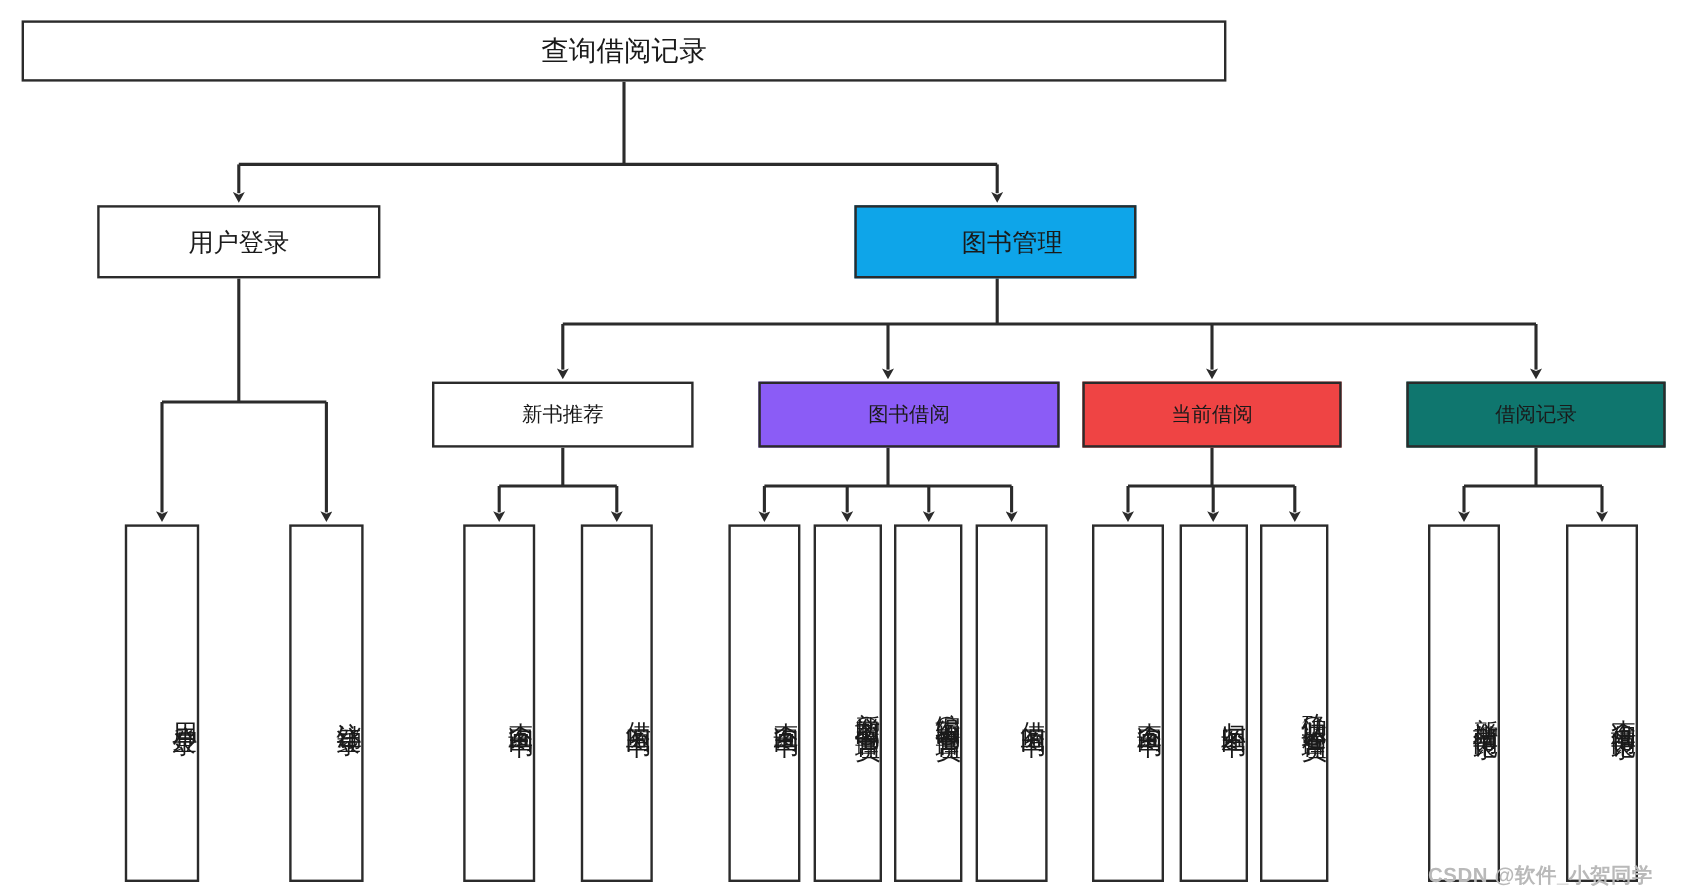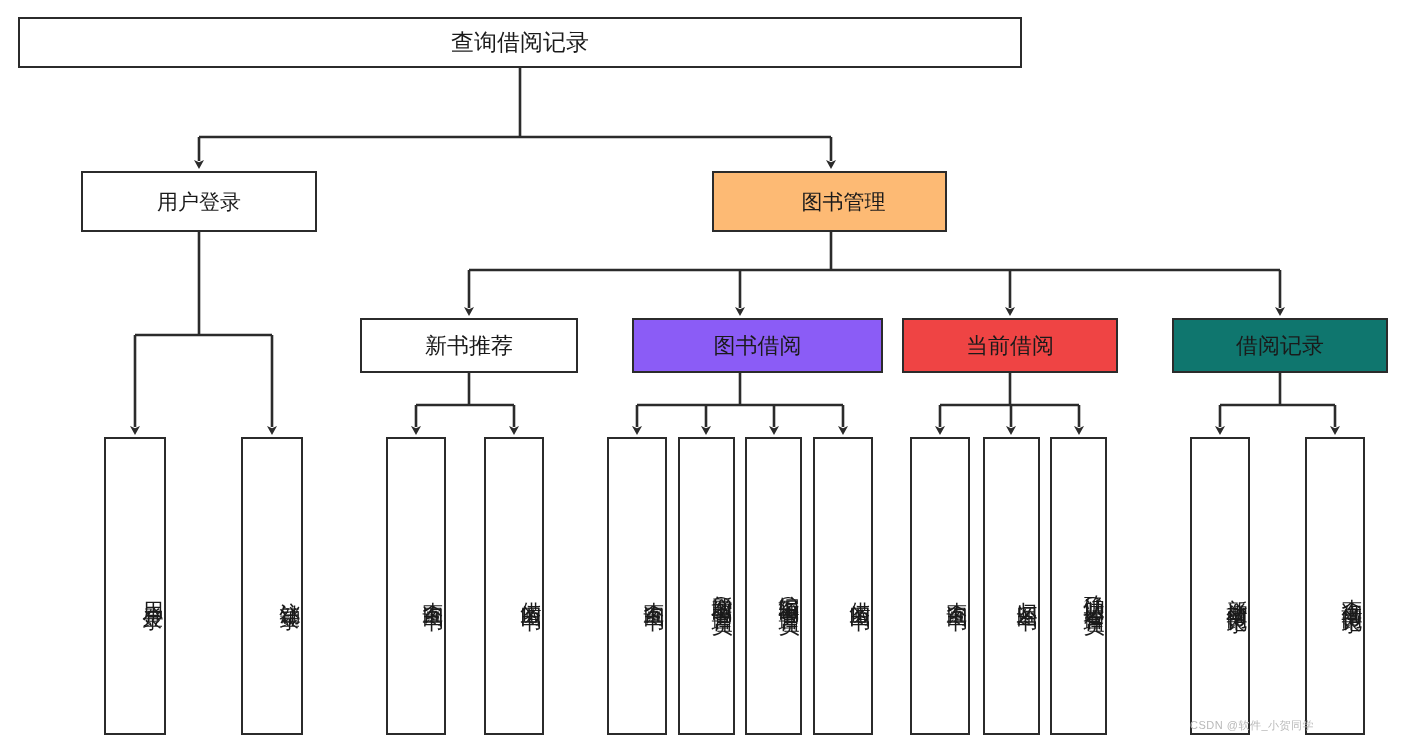--- a/index.html
+++ b/index.html
@@ -35,43 +35,44 @@
     justify-content: center;
     color: #1a1a1a;
   }
   .node.root {
     font-size: 23px;
   }
   .node.lvl2 {
     font-size: 21px;
   }
   .node.lvl3 {
-    font-size: 22px;
+    font-size: 17px;
   }
   .node.leaf {
     writing-mode: vertical-rl;
     text-orientation: upright;
     align-items: flex-start;
     justify-content: center;
     padding-top: 10px;
     font-size: 21px;
     letter-spacing: 3px;
     line-height: 1;
   }
   .node.leaf .label {
     writing-mode: vertical-rl;
     text-orientation: upright;
     white-space: nowrap;
   }
   .watermark {
     position: absolute;
-    font-size: 11px;
+    font-size: 17px;
     color: #b9b9b9;
     white-space: nowrap;
     letter-spacing: 0.5px;
+    font-weight: bold;
   }
 </style>
 </head>
 <body>
 
 <div id="canvas">
 
   <svg class="edges" viewBox="0 0 1405 747">
     <defs>
       <marker id="arrow" markerWidth="9" markerHeight="10" refX="1" refY="5" orient="auto" markerUnits="userSpaceOnUse">
@@ -122,21 +123,21 @@
     </g>
   </svg>
 
   <div class="node root" style="left: 18px; top: 17px; width: 1004px; height: 51px; border-color: rgb(43, 43, 43); background: rgb(255, 255, 255); color: rgb(26, 26, 26);">
     <span class="label">查询借阅记录</span>
   </div>
 
   <div class="node lvl2" style="left: 81px; top: 171px; width: 236px; height: 61px; border-color: rgb(43, 43, 43); background: rgb(255, 255, 255); color: rgb(26, 26, 26);">
     <span class="label">用户登录</span>
   </div>
-  <div class="node lvl2" style="left: 712px; top: 171px; width: 235px; height: 61px; border-color: rgb(43, 43, 43); background: #fdba74; color: rgb(26, 26, 26); padding-left: 28px;">
+  <div class="node lvl2" style="left: 712px; top: 171px; width: 235px; height: 61px; border-color: rgb(43, 43, 43); background: #0ea5e9; color: rgb(26, 26, 26); padding-left: 28px;">
     <span class="label">图书管理</span>
   </div>
 
   <div class="node lvl3" style="left: 360px; top: 318px; width: 218px; height: 55px; border-color: rgb(43, 43, 43); background: rgb(255, 255, 255); color: rgb(26, 26, 26);">
     <span class="label">新书推荐</span>
   </div>
   <div class="node lvl3" style="left: 632px; top: 318px; width: 251px; height: 55px; border-color: rgb(43, 43, 43); background: #8b5cf6; color: rgb(26, 26, 26);">
     <span class="label">图书借阅</span>
   </div>
   <div class="node lvl3" style="left: 902px; top: 318px; width: 216px; height: 55px; border-color: rgb(43, 43, 43); background: #ef4444; color: rgb(26, 26, 26);">

